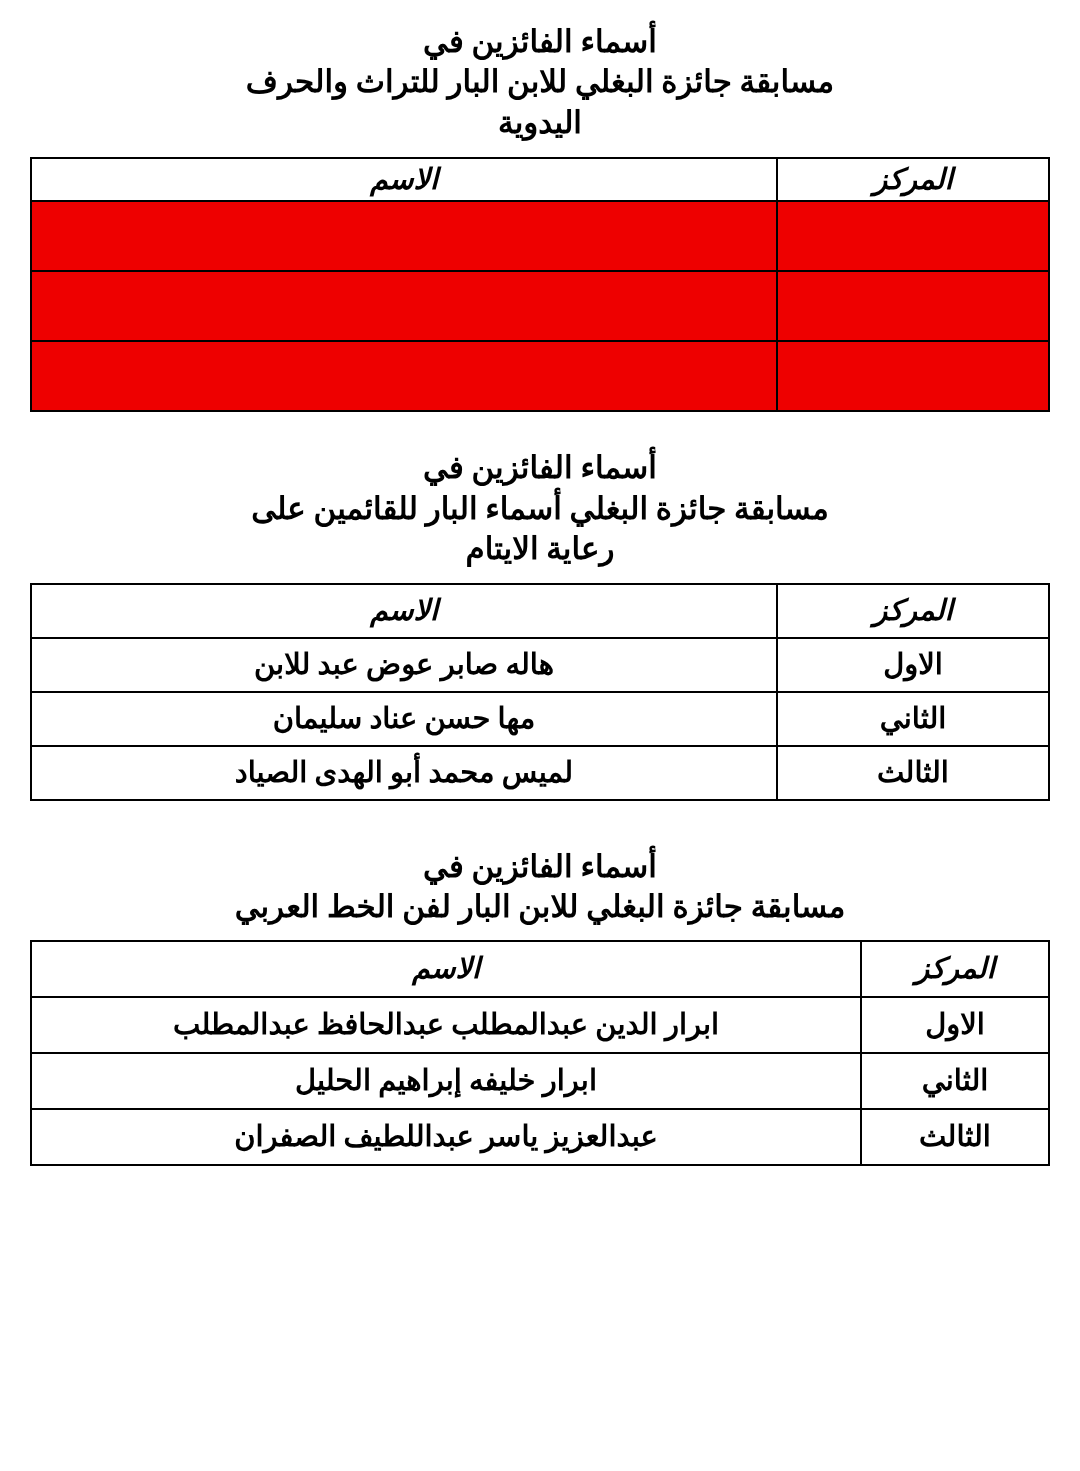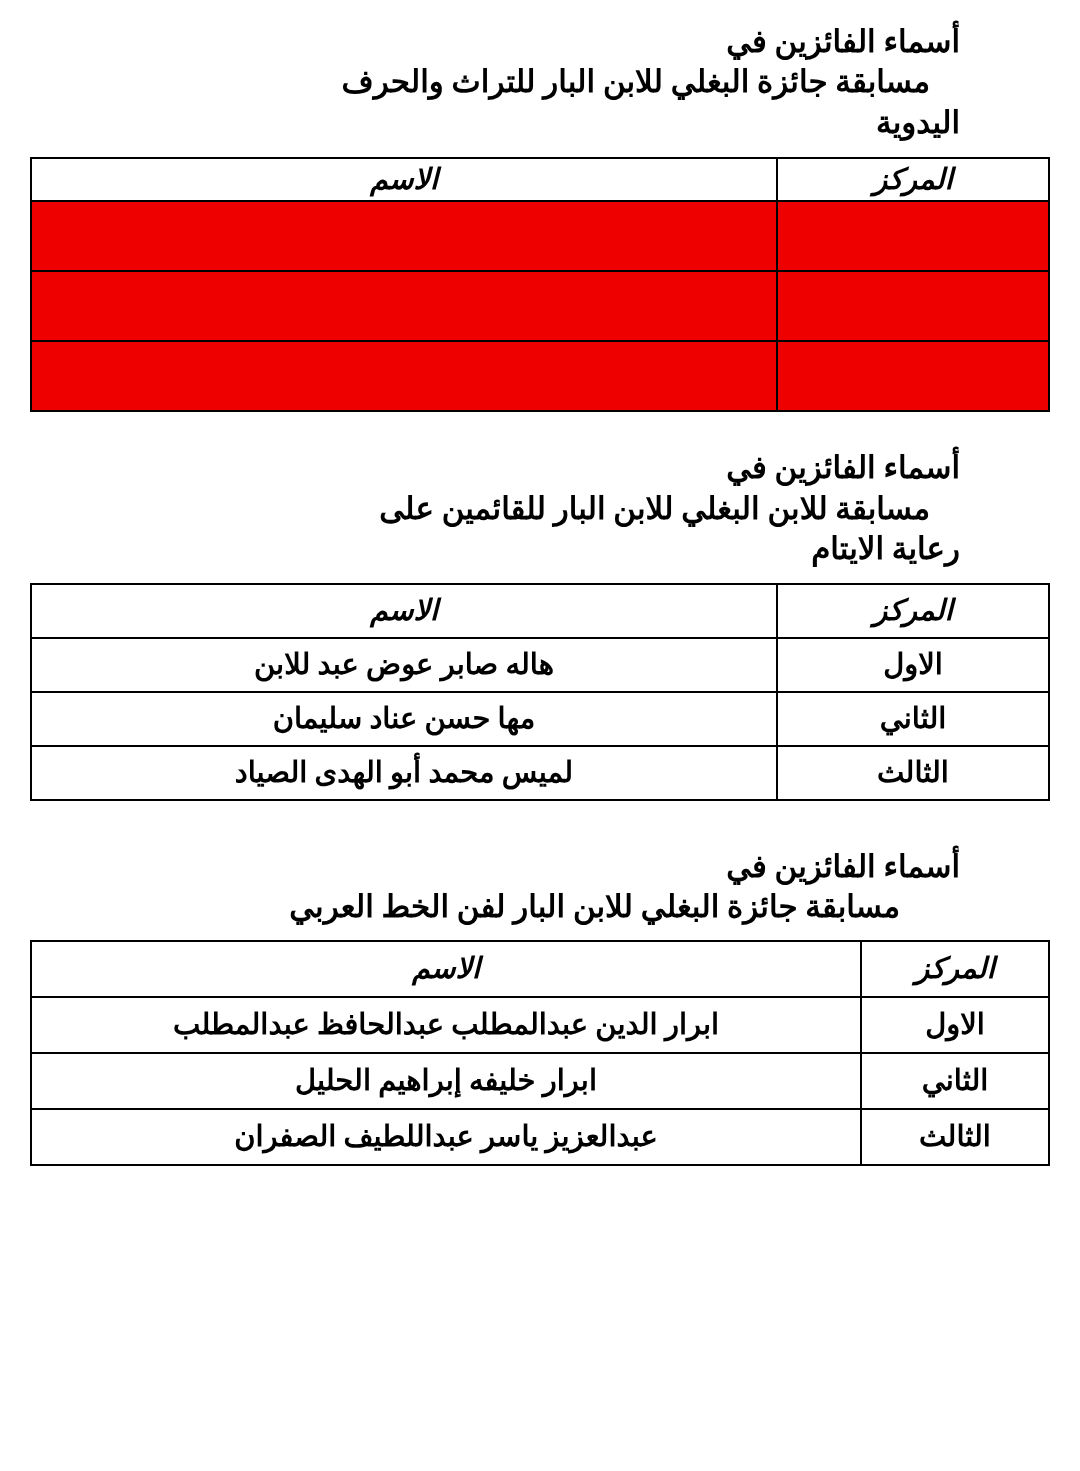--- a/index.html
+++ b/index.html
@@ -18,21 +18,21 @@
     width: 1080px;
     height: 1471px;
     position: relative;
     box-sizing: border-box;
     padding: 0 0;
   }
   .section {
     width: 100%;
   }
   .section-title {
-    text-align: right;
+    text-align: center;
     font-weight: bold;
     font-size: 31px;
     line-height: 1.30;
     padding: 0 120px;
     box-sizing: border-box;
     direction: rtl;
   }
   .title-line {
     display: block;
   }
@@ -117,21 +117,21 @@
           <td class="rank"></td>
           <td class="name"></td>
         </tr>
       </tbody>
     </table>
   </div>
 
   <div class="section" id="sec2">
     <div class="section-title">
       <span class="title-line">أسماء الفائزين في</span>
-      <span class="title-line title-wider">مسابقة للابن البغلي للابن البار للقائمين على</span>
+      <span class="title-line title-wider">مسابقة جائزة البغلي أسماء البار للقائمين على</span>
       <span class="title-line">رعاية الايتام</span>
     </div>
     <table class="winners">
       <colgroup>
         <col class="col-rank">
         <col class="col-name">
       </colgroup>
       <thead>
         <tr>
           <th class="header-cell">المركز</th>

